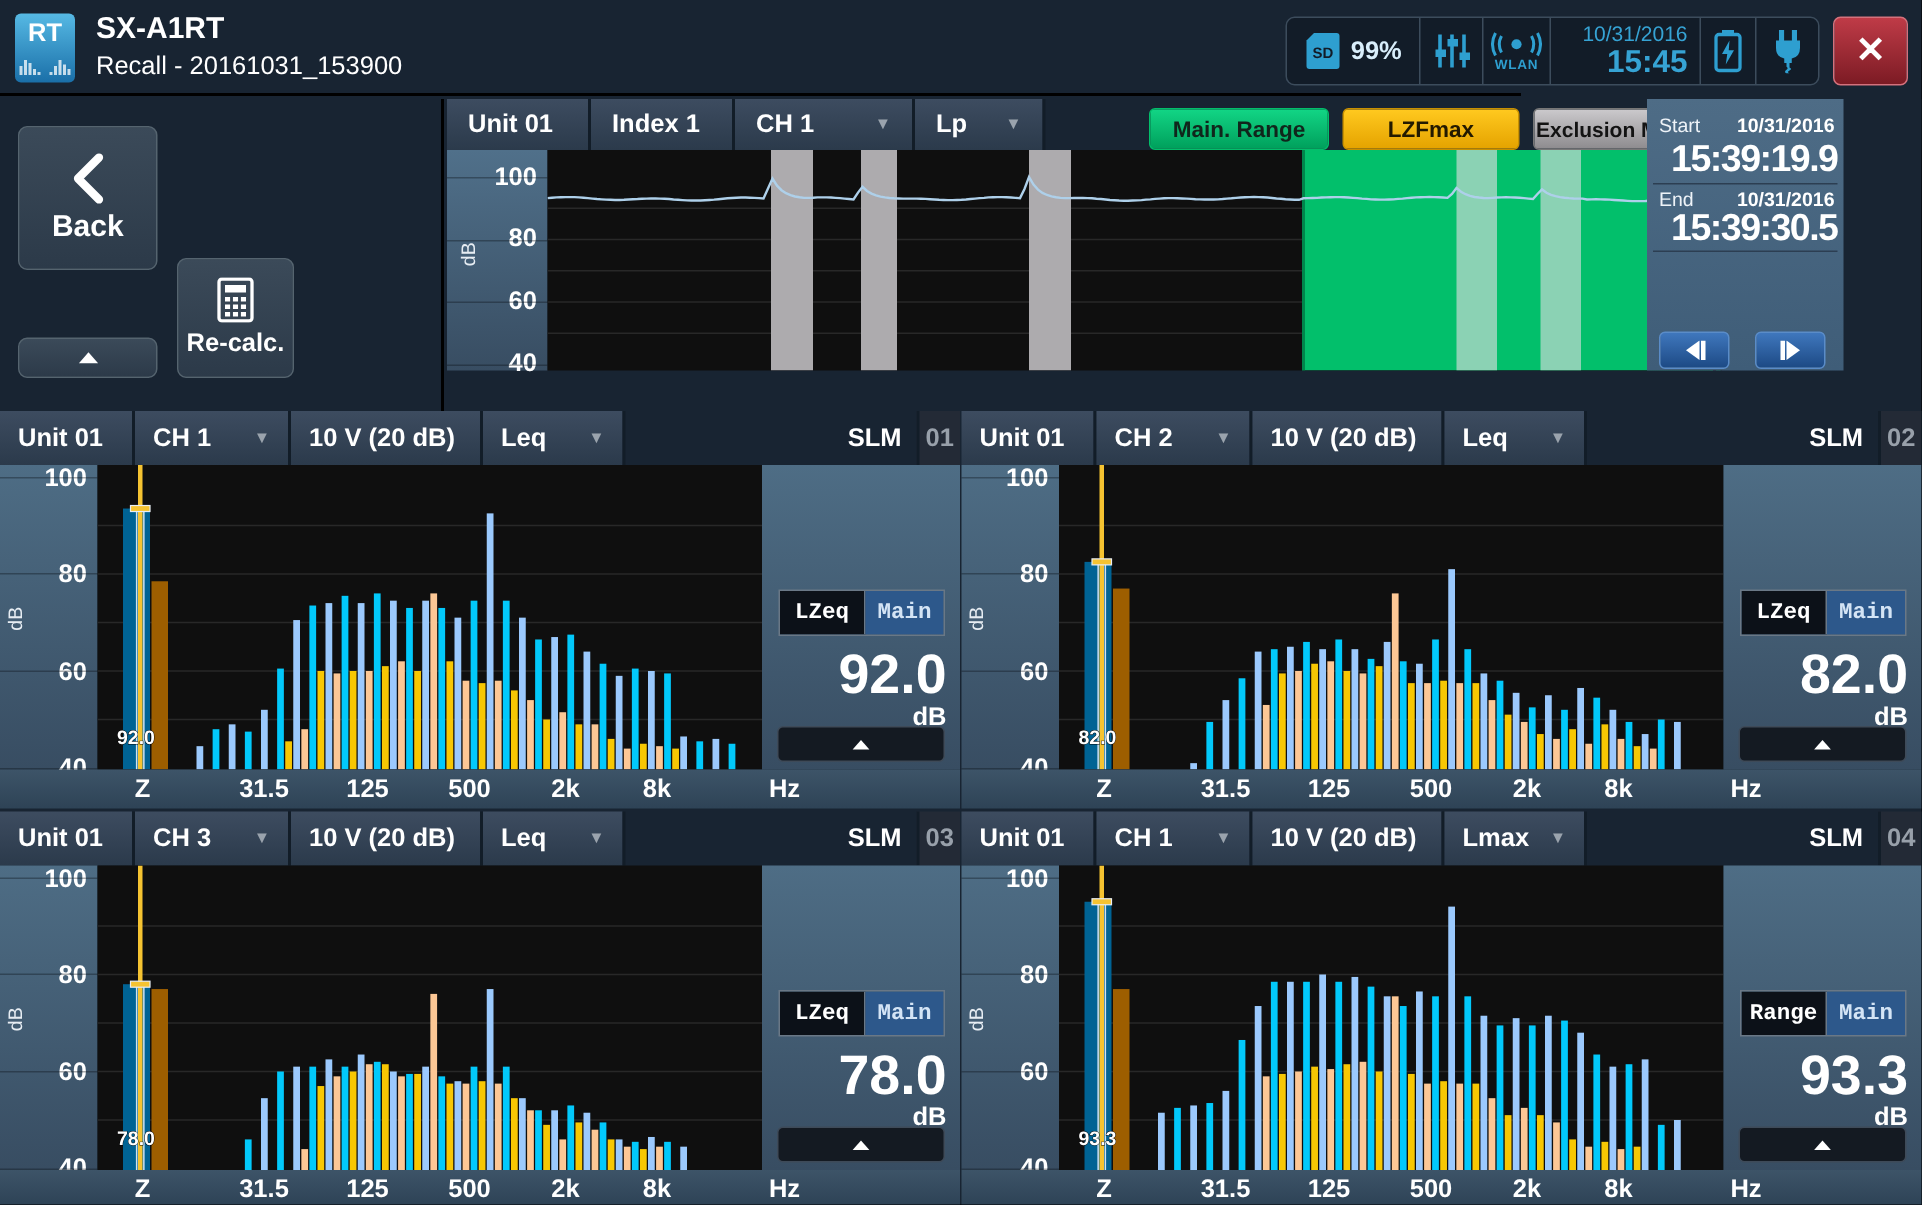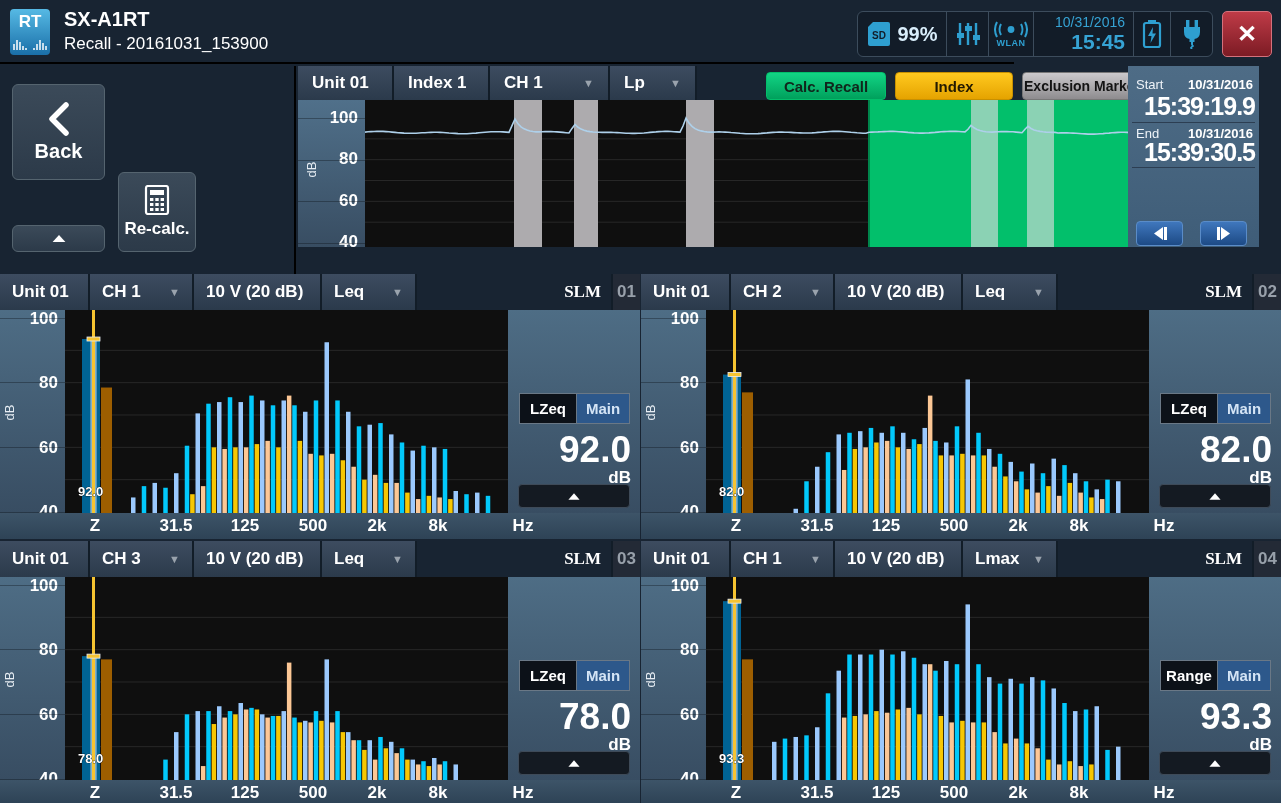--- a/index.html
+++ b/index.html
@@ -12,21 +12,21 @@
   #topbar { position:absolute; left:0; top:0; width:1014px; height:64px; background:#182432; border-bottom:2px solid #000; }
   #logo { position:absolute; left:10px; top:9px; width:40px; height:46px; border-radius:4px;
     background:linear-gradient(#56b9e4,#1a6fa8); text-align:center; }
   #logo .rt { font-size:17px; font-weight:bold; color:#fff; line-height:26px; }
   #app-title { position:absolute; left:64px; top:8px; font-size:20px; font-weight:bold; }
   #app-subtitle { position:absolute; left:64px; top:34px; font-size:17px; }
   #statusbox { position:absolute; left:857px; top:11px; width:356px; height:46px; border:1px solid #3c4c5c;
     border-radius:6px; background:#121c28; display:flex; }
   .scell { height:100%; display:flex; align-items:center; justify-content:center; gap:5px; border-right:1px solid #3c4c5c; }
   .scell:last-child { border-right:none; }
-  .sd-pct { font-size:20px; font-weight:bold; color:#d9eefb; }
+  .sd-pct { font-size:17px; font-weight:bold; color:#d9eefb; }
   #closebtn { position:absolute; left:1222px; top:11px; width:50px; height:46px; border-radius:5px;
     background:linear-gradient(#bf3b47,#7c1b24); border:1px solid #d4717c; text-align:center;
     font-size:24px; font-weight:bold; line-height:44px; color:#fff; }
   .wlan-label { font-size:9px; font-weight:bold; color:#2e9fd0; letter-spacing:.5px; }
   .dt-date { font-size:14px; color:#36a3d4; text-align:right; }
   .dt-time { font-size:21px; color:#36a3d4; text-align:right; font-weight:bold; }
 
   
   #sidebar { position:absolute; left:0; top:66px; width:296px; height:208px; background:#182432; border-right:2px solid #000; }
   .sbtn { position:absolute; background:linear-gradient(#3b4a59,#2c3a49); border:1px solid #55646f; border-radius:6px;
@@ -48,45 +48,45 @@
 
   #tl-yaxis { position:absolute; left:298px; top:100px; width:67px; height:147px;
     background:linear-gradient(#50708a,#384d62); }
   .tl-ylab { position:absolute; right:7px; font-size:17px; font-weight:bold; }
   #tl-dblab { position:absolute; left:6px; top:62px; font-size:13px; transform:rotate(-90deg); color:#e7edf3; }
   #tl-plot { position:absolute; left:365px; top:100px; width:783px; height:147px; background:#0f0f0f; }
   #tl-xaxis { position:absolute; left:298px; top:247px; width:983px; height:27px;
     background:linear-gradient(#3d5468,#2e4356); }
   .tl-xlab { position:absolute; top:3px; font-size:17px; font-weight:bold; transform:translateX(-50%); }
 
-  #tl-info { position:absolute; left:1128px; top:66px; width:131px; height:181px; background:linear-gradient(#4e6c86,#3f5d78); }
+  #tl-info { position:absolute; left:1098px; top:66px; width:131px; height:181px; background:linear-gradient(#4e6c86,#3f5d78); }
   .info-small { font-size:13px; color:#eef3f8; }
   .info-date { font-size:13px; font-weight:bold; color:#fff; }
   .info-time { font-size:25px; font-weight:bold; color:#fff; text-align:right; letter-spacing:-1px; }
   .info-div { position:absolute; left:4px; right:4px; height:1px; background:#2c3e52; }
   .nav-btn { position:absolute; width:47px; height:25px; border-radius:4px;
     background:linear-gradient(#3f77bd,#1d4a85); border:1px solid #5a8cc8; display:flex; align-items:center; justify-content:center; }
 
   
   .quad { position:absolute; width:640px; background:#182633; }
   .qheader { position:absolute; left:0; top:0; width:640px; height:36px; background:#182432; display:flex; }
   .qcell { height:100%; display:flex; align-items:center; padding:0 12px; border-right:2px solid #121d28;
     font-size:17px; font-weight:bold; color:#fff; background:linear-gradient(#3d4c60,#2b3a4b); }
-  .qslm { margin-left:auto; border-right:none; padding:0 10px; background:none;font-family:Liberation Serif, serif; }
+  .qslm { margin-left:auto; border-right:none; padding:0 10px; background:none; }
   .qnum { border-right:none; background:#232a36; border-left:2px solid #121d28; color:#98a0aa; width:29px; justify-content:center; padding:0; }
   .yaxis { position:absolute; left:0; top:36px; width:65px; height:203px; background:linear-gradient(#4e6d85,#384d62); }
   .ylab { position:absolute; right:7px; font-size:17px; font-weight:bold; }
   .dblab { position:absolute; left:2px; top:95px; font-size:13px; transform:rotate(-90deg); color:#e7edf3; }
   .notch { position:absolute; left:0; right:0; height:1px; background:rgba(8,14,20,0.35); }
   .plot { position:absolute; left:65px; top:36px; width:443px; height:203px; background:#0f0f0f; }
   .rpanel { position:absolute; left:508px; top:36px; width:132px; height:203px; background:linear-gradient(#4e6d85,#384d62); }
   .xaxis { position:absolute; left:0; width:640px; background:linear-gradient(#3d5468,#2e4356); }
   .xlab { position:absolute; top:3px; font-size:17px; font-weight:bold; transform:translateX(-50%); }
   .seg { position:absolute; left:11px; top:83px; width:111px; height:31px; border:1px solid #6a7886; border-radius:0;
-    display:flex; overflow:hidden; }
+    display:flex; overflow:hidden;font-family:Liberation Mono, monospace; }
   .seg .l { flex:1; background:#0c1118; display:flex; align-items:center; justify-content:center;
     font-size:15px; font-weight:bold; color:#fff; border-right:1px solid #6a7886; }
   .seg .r { width:52px; background:#2d588b; display:flex; align-items:center; justify-content:center;
     font-size:15px; font-weight:bold; color:#d4e4f5; }
   .bigval { position:absolute; right:9px; top:120px; font-size:37px; font-weight:bold; text-align:right; line-height:40px; }
   .bigdb { position:absolute; right:9px; top:158px; font-size:17px; font-weight:bold; text-align:right; }
   .fold { position:absolute; left:10px; top:174px; width:112px; height:24px; background:#141a22;
     border:1px solid #3e4a58; border-radius:4px; display:flex; align-items:center; justify-content:center; }
   .tri-up { width:0; height:0; border-left:8px solid transparent; border-right:8px solid transparent; border-bottom:9px solid #fff; }
 </style>
@@ -215,24 +215,24 @@
     <div class="hcell" style="width:120px">
         <span>CH 1</span>
         <span class="caret">▼</span>
       </div>
     <div class="hcell" style="width:87px">
         <span>Lp</span>
         <span class="caret">▼</span>
       </div>
     <div class="hcell plain" style="flex:1"></div>
     <div class="tl-btn" id="btn-calc">
-        <span>Calc. Recall</span>
+        <span>Main. Range</span>
       </div>
     <div class="tl-btn" id="btn-marker">
-        <span>Index</span>
+        <span>LZFmax</span>
       </div>
     <div class="tl-btn" id="btn-excl">
         <span>Exclusion Marker</span>
       </div>
   </div>
 
   <div id="tl-yaxis">
     <div class="tl-ylab" style="top:8px">100</div>
     <div class="tl-ylab" style="top:49px">80</div>
     <div class="tl-ylab" style="top:91px">60</div>

